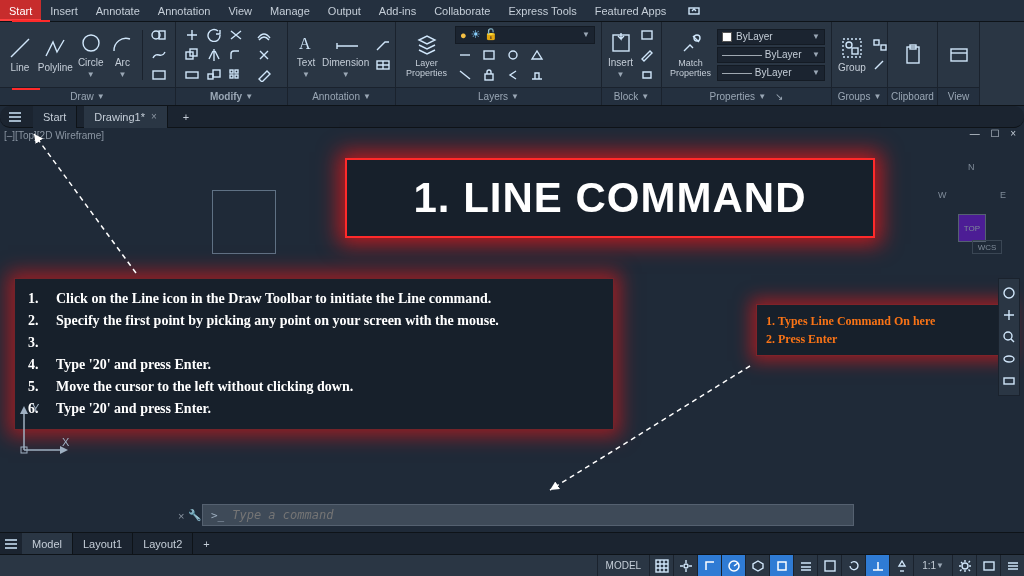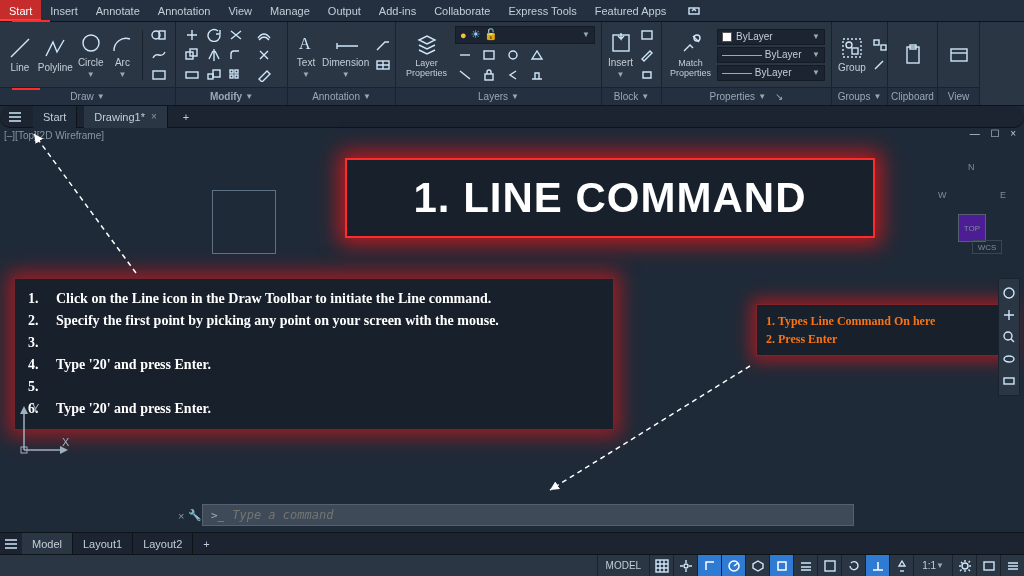--- a/index.html
+++ b/index.html
@@ -538,20 +538,21 @@
         </li>
       <li>
           <span class="n">3.</span>
         </li>
       <li>
           <span class="n">4.</span>
           <span>Type '20' and press Enter.</span>
         </li>
       <li>
           <span class="n">5.</span>
+          <span>Move the cursor to the left without clicking down.</span>
         </li>
       <li>
           <span class="n">6.</span>
           <span>Type '20' and press Enter.</span>
         </li>
     </ol>
   </div>
 
   <div class="cmd-hint">
     <div>1. Types Line Command On here</div>

